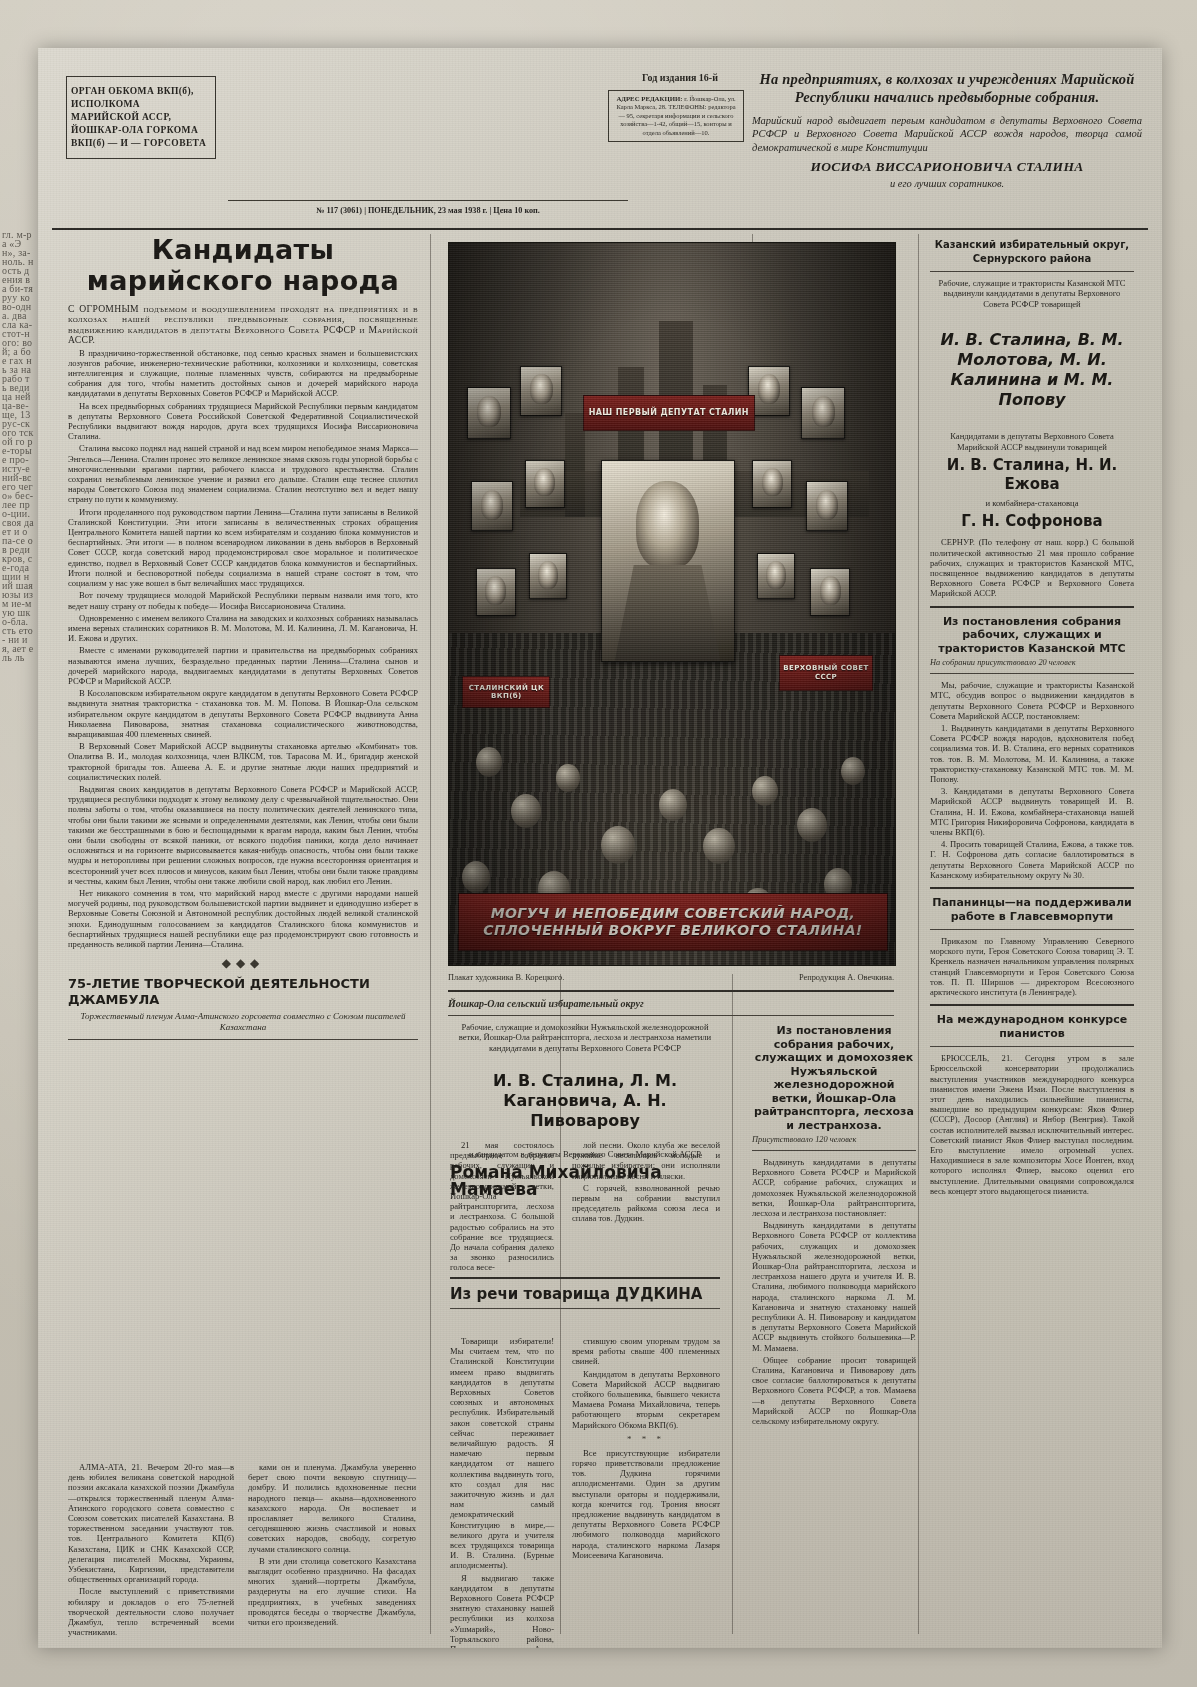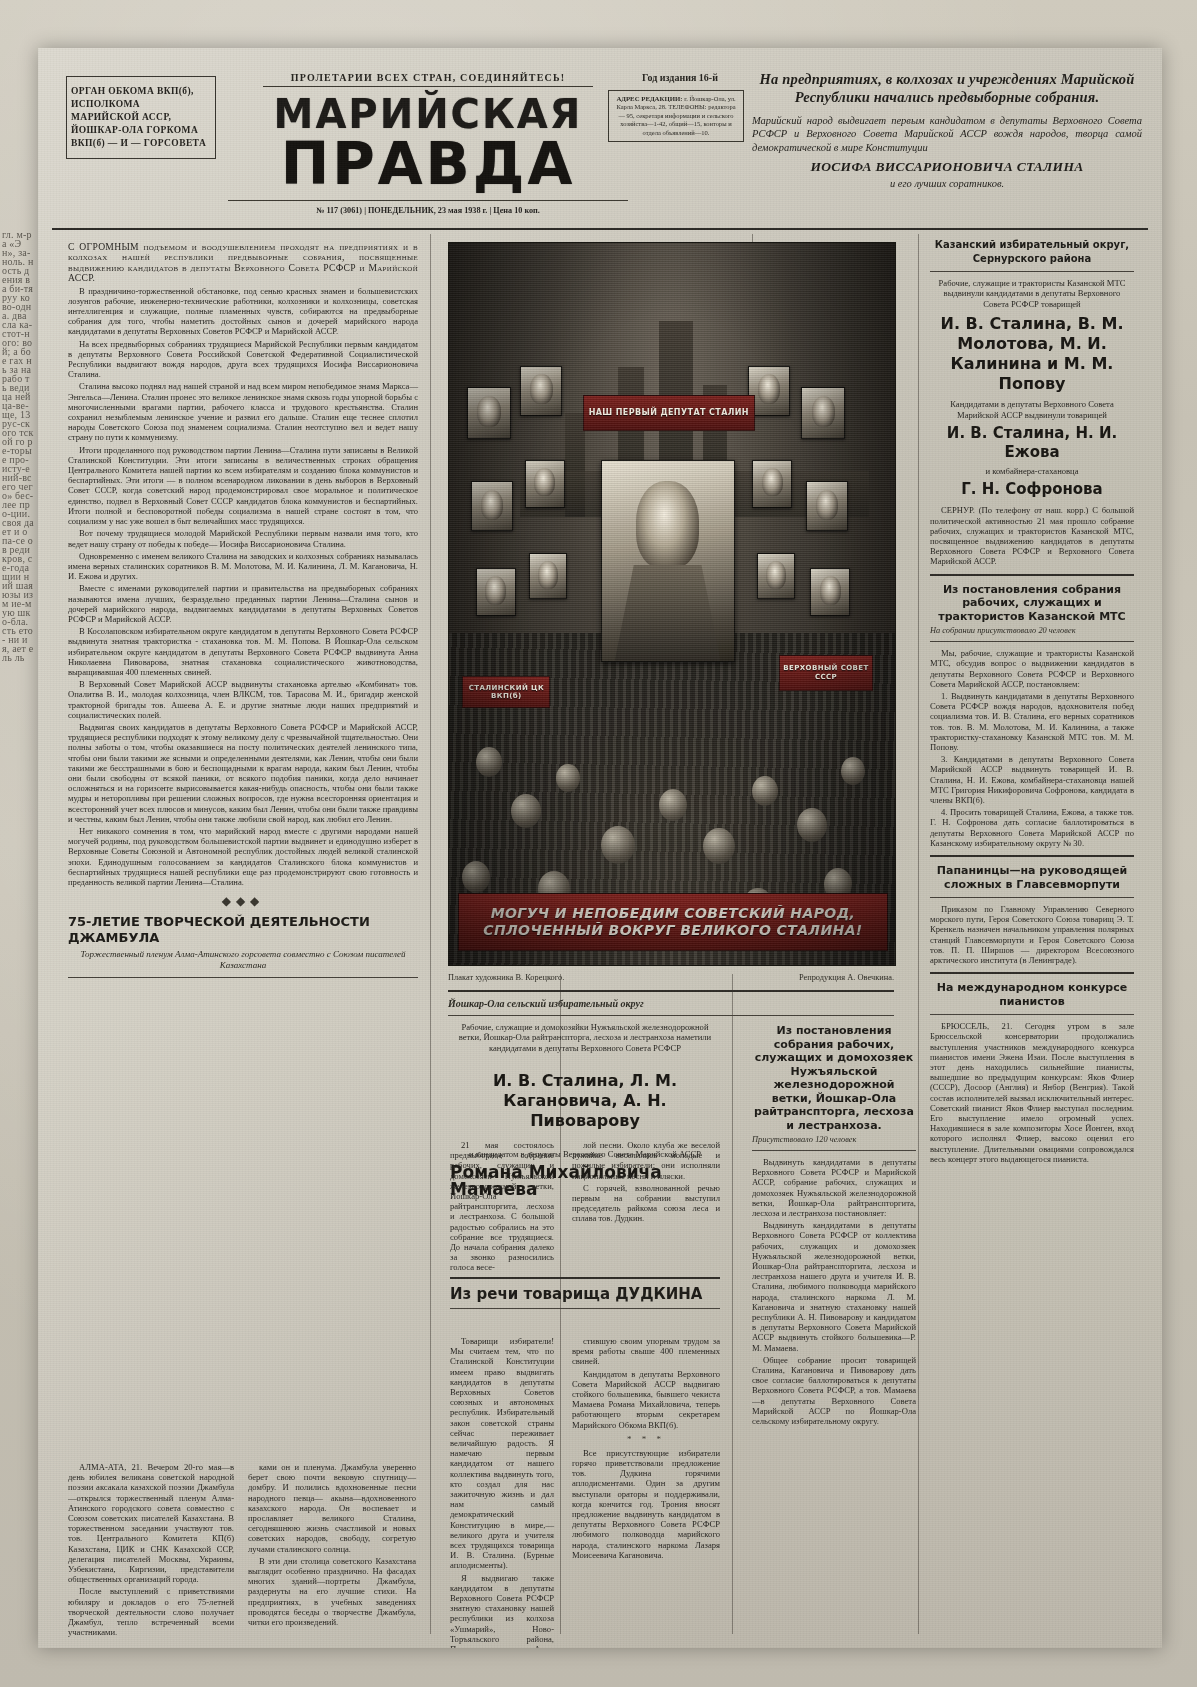--- a/index.html
+++ b/index.html
@@ -390,26 +390,20 @@
 <div id="page">
 
   <div id="left-margin">гл. м-ра «Эн», за-ноль. ность дения ва би-тяруу ково-одна. два сла ка-стот-ного: вой; а бое гах нь за на рабо ть ведица нейца-ве-ще, 13 рус-ского тской го ре-торые про-исту-ений-всего чего» бес-лее про-ции. своя дает и о па-се ов реди кров, се-года щии ний шая юзы изм ие-мую шко-бла. сть ето- ни ия, ает ель ль</div>
 
   <div id="paper">
 
     <div id="masthead">
 
       <div class="mh-left">ОРГАН ОБКОМА ВКП(б), ИСПОЛКОМА МАРИЙСКОЙ АССР, ЙОШКАР-ОЛА ГОРКОМА ВКП(б) — И — ГОРСОВЕТА</div>
 
-      <div class="mh-center">
-        <div class="mh-slogan">ПРОЛЕТАРИИ ВСЕХ СТРАН, СОЕДИНЯЙТЕСЬ!</div>
-        <div class="mh-slogan-line"></div>
-        <div class="mh-title1">МАРИЙСКАЯ</div>
-        <div class="mh-title2">ПРАВДА</div>
-      </div>
 
       <div class="mh-year">Год издания 16-й</div>
 
       <div class="mh-addr">
         <b>АДРЕС РЕДАКЦИИ:</b>
         <span>г. Йошкар-Ола, ул. Карла Маркса, 28. ТЕЛЕФОНЫ: редактора — 95, секретаря информации и сельского хозяйства—1-42, общий—15, конторы и отдела объявлений—10.</span>
       </div>
 
       <div class="mh-right">
         <div class="lead">На предприятиях, в колхозах и учреждениях Марийской Республики начались предвыборные собрания.</div>
@@ -423,20 +417,21 @@
 
     <div id="body">
 
       <div class="colrule" style="left:378px;"></div>
       <div class="colrule" style="left:700px; top:0; height:725px;"></div>
       <div class="colrule" style="left:508px; top:740px;"></div>
       <div class="colrule" style="left:680px; top:740px;"></div>
       <div class="colrule" style="left:866px;"></div>
 
       <div class="col" style="left:16px; width:350px;">
+        <div class="hl1">Кандидаты марийского народа</div>
         <div style="height:8px"></div>
 
         <div class="dropcapline">
           <span class="smallcaps">С ОГРОМНЫМ подъемом и воодушевлением проходят на предприятиях и в колхозах нашей республики предвыборные собрания, посвященные выдвижению кандидатов в депутаты Верховного Совета РСФСР и Марийской АССР.</span>
         </div>
         <p class="t">В праздничино-торжественной обстановке, под сенью красных знамен и большевистских лозунгов рабочие, инженерно-технические работники, колхозники и колхозницы, советская интеллигенция и служащие, полные пламенных чувств, собираются на предвыборные собрания для того, чтобы наметить достойных сынов и дочерей марийского народа кандидатами в депутаты Верховных Советов РСФСР и Марийской АССР.</p>
         <p class="t">На всех предвыборных собраниях трудящиеся Марийской Республики первым кандидатом в депутаты Верховного Совета Российской Советской Федеративной Социалистической Республики выдвигают вождя народов, друга всех трудящихся Иосифа Виссарионовича Сталина.</p>
         <p class="t">Сталина высоко поднял над нашей страной и над всем миром непобедимое знамя Маркса—Энгельса—Ленина. Сталин пронес это великое ленинское знамя сквозь годы упорной борьбы с многочисленными врагами партии, рабочего класса и трудового крестьянства. Сталин сохранил незыблемым ленинское учение и развил его дальше. Сталин еще теснее сплотил народы Советского Союза под знаменем социализма. Сталин неотступно вел и ведет нашу страну по пути к коммунизму.</p>
         <p class="t">Итоги проделанного под руководством партии Ленина—Сталина пути записаны в Великой Сталинской Конституции. Эти итоги записаны в величественных строках обращения Центрального Комитета нашей партии ко всем избирателям и созданию блока коммунистов и беспартийных. Эти итоги — в полном всенародном ликовании в день выборов в Верховный Совет СССР, когда советский народ продемонстрировал свое моральное и политическое единство, подвел в Верховный Совет СССР кандидатов блока коммунистов и беспартийных. Итоги полной и бесповоротной победы социализма в нашей стране состоят в том, что социализм у нас уже вошел в быт величайших масс трудящихся.</p>
         <p class="t">Вот почему трудящиеся молодой Марийской Республики первым назвали имя того, кто ведет нашу страну от победы к победе— Иосифа Виссарионовича Сталина.</p>
@@ -575,38 +570,38 @@
         <p class="t">Выдвинуть кандидатами в депутаты Верховного Совета РСФСР и Марийской АССР, собрание рабочих, служащих и домохозяек Нужъяльской железнодорожной ветки, Йошкар-Ола райтранспторгита, лесхоза и лестранхоза постановляет:</p>
         <p class="t">Выдвинуть кандидатами в депутаты Верховного Совета РСФСР от коллектива рабочих, служащих и домохозяек Нужъяльской железнодорожной ветки, Йошкар-Ола райтранспторгита, лесхоза и лестранхоза нашего друга и учителя И. В. Сталина, любимого полководца марийского народа, сталинского наркома Л. М. Кагановича и знатную стахановку нашей республики А. Н. Пивоварову и кандидатом в депутаты Верховного Совета Марийской АССР выдвинуть стойкого большевика—Р. М. Мамаева.</p>
         <p class="t">Общее собрание просит товарищей Сталина, Кагановича и Пивоварову дать свое согласие баллотироваться к депутаты Верховного Совета РСФСР, а тов. Мамаева—в депутаты Верховного Совета Марийской АССР по Йошкар-Ола сельскому избирательному округу.</p>
       </div>
 
       <div class="col" style="left:878px; top:0px; width:204px;">
 
         <div class="hd3" style="font-size:10px;">Казанский избирательный округ, Сернурского района</div>
         <div class="rule"></div>
         <div class="ctr-small">Рабочие, служащие и трактористы Казанской МТС выдвинули кандидатами в депутаты Верховного Совета РСФСР товарищей</div>
-        <div class="name-big" style="margin:5px 0;">И. В. Сталина, В. М. Молотова, М. И. Калинина и М. М. Попову</div>
+        <div class="name-big" style="margin:21px 0;font-style:italic;">И. В. Сталина, В. М. Молотова, М. И. Калинина и М. М. Попову</div>
         <div class="ctr-small">Кандидатами в депутаты Верховного Совета Марийской АССР выдвинули товарищей</div>
         <div class="name-big" style="margin:4px 0; font-size:15px; line-height:19px;">И. В. Сталина, Н. И. Ежова</div>
         <div class="ctr-small">и комбайнера-стахановца</div>
         <div class="name-big" style="margin:3px 0; font-size:15px;">Г. Н. Софронова</div>
         <p class="t" style="margin-top:6px;">СЕРНУР. (По телефону от наш. корр.) С большой политической активностью 21 мая прошло собрание рабочих, служащих и трактористов Казанской МТС, посвященное выдвижению кандидатов в депутаты Верховного Совета РСФСР и Верховного Совета Марийской АССР.</p>
 
         <div class="rule-thick"></div>
         <div class="hd3">Из постановления собрания рабочих, служащих и трактористов Казанской МТС</div>
         <div class="ital-c">На собрании присутствовало 20 человек</div>
         <div class="rule"></div>
         <p class="t">Мы, рабочие, служащие и трактористы Казанской МТС, обсудив вопрос о выдвижении кандидатов в депутаты Верховного Совета РСФСР и Верховного Совета Марийской АССР, постановляем:</p>
         <p class="t">1. Выдвинуть кандидатами в депутаты Верховного Совета РСФСР вождя народов, вдохновителя побед социализма тов. И. В. Сталина, его верных соратников тов. тов. В. М. Молотова, М. И. Калинина, а также трактористку-стахановку Казанской МТС тов. М. М. Попову.</p>
         <p class="t">3. Кандидатами в депутаты Верховного Совета Марийской АССР выдвинуть товарищей И. В. Сталина, Н. И. Ежова, комбайнера-стахановца нашей МТС Григория Никифоровича Софронова, кандидата в члены ВКП(б).</p>
         <p class="t">4. Просить товарищей Сталина, Ежова, а также тов. Г. Н. Софронова дать согласие баллотироваться в депутаты Верховного Совета Марийской АССР по Казанскому избирательному округу № 30.</p>
 
         <div class="rule-thick"></div>
-        <div class="hd3">Папанинцы—на руководящей сложных в Главсевморпути</div>
+        <div class="hd3">Папанинцы—на поддерживали работе в Главсевморпути</div>
         <div class="rule"></div>
         <p class="t">Приказом по Главному Управлению Северного морского пути, Героя Советского Союза товарищ Э. Т. Кренкель назначен начальником управления полярных станций Главсевморпути и Героя Советского Союза тов. П. П. Ширшов — директором Всесоюзного арктического института (в Ленинграде).</p>
 
         <div class="rule-thick"></div>
         <div class="hd3">На международном конкурсе пианистов</div>
         <div class="rule"></div>
         <p class="t">БРЮССЕЛЬ, 21. Сегодня утром в зале Брюссельской консерватории продолжались выступления участников международного конкурса пианистов имени Эжена Изаи. После выступления в этот день находились сильнейшие пианисты, вышедшие во предыдущим конкурсам: Яков Флиер (СССР), Досоор (Англия) и Янбор (Венгрия). Такой состав исполнителей вызвал исключительный интерес. Советский пианист Яков Флиер выступал последним. Его выступление имело огромный успех. Находившиеся в зале композиторы Хосе Йонген, вход которого исполнял Флиер, высоко оценил его выступление. Длительными овациями сопровождался весь концерт этого выдающегося пианиста.</p>
       </div>
 
     </div>

